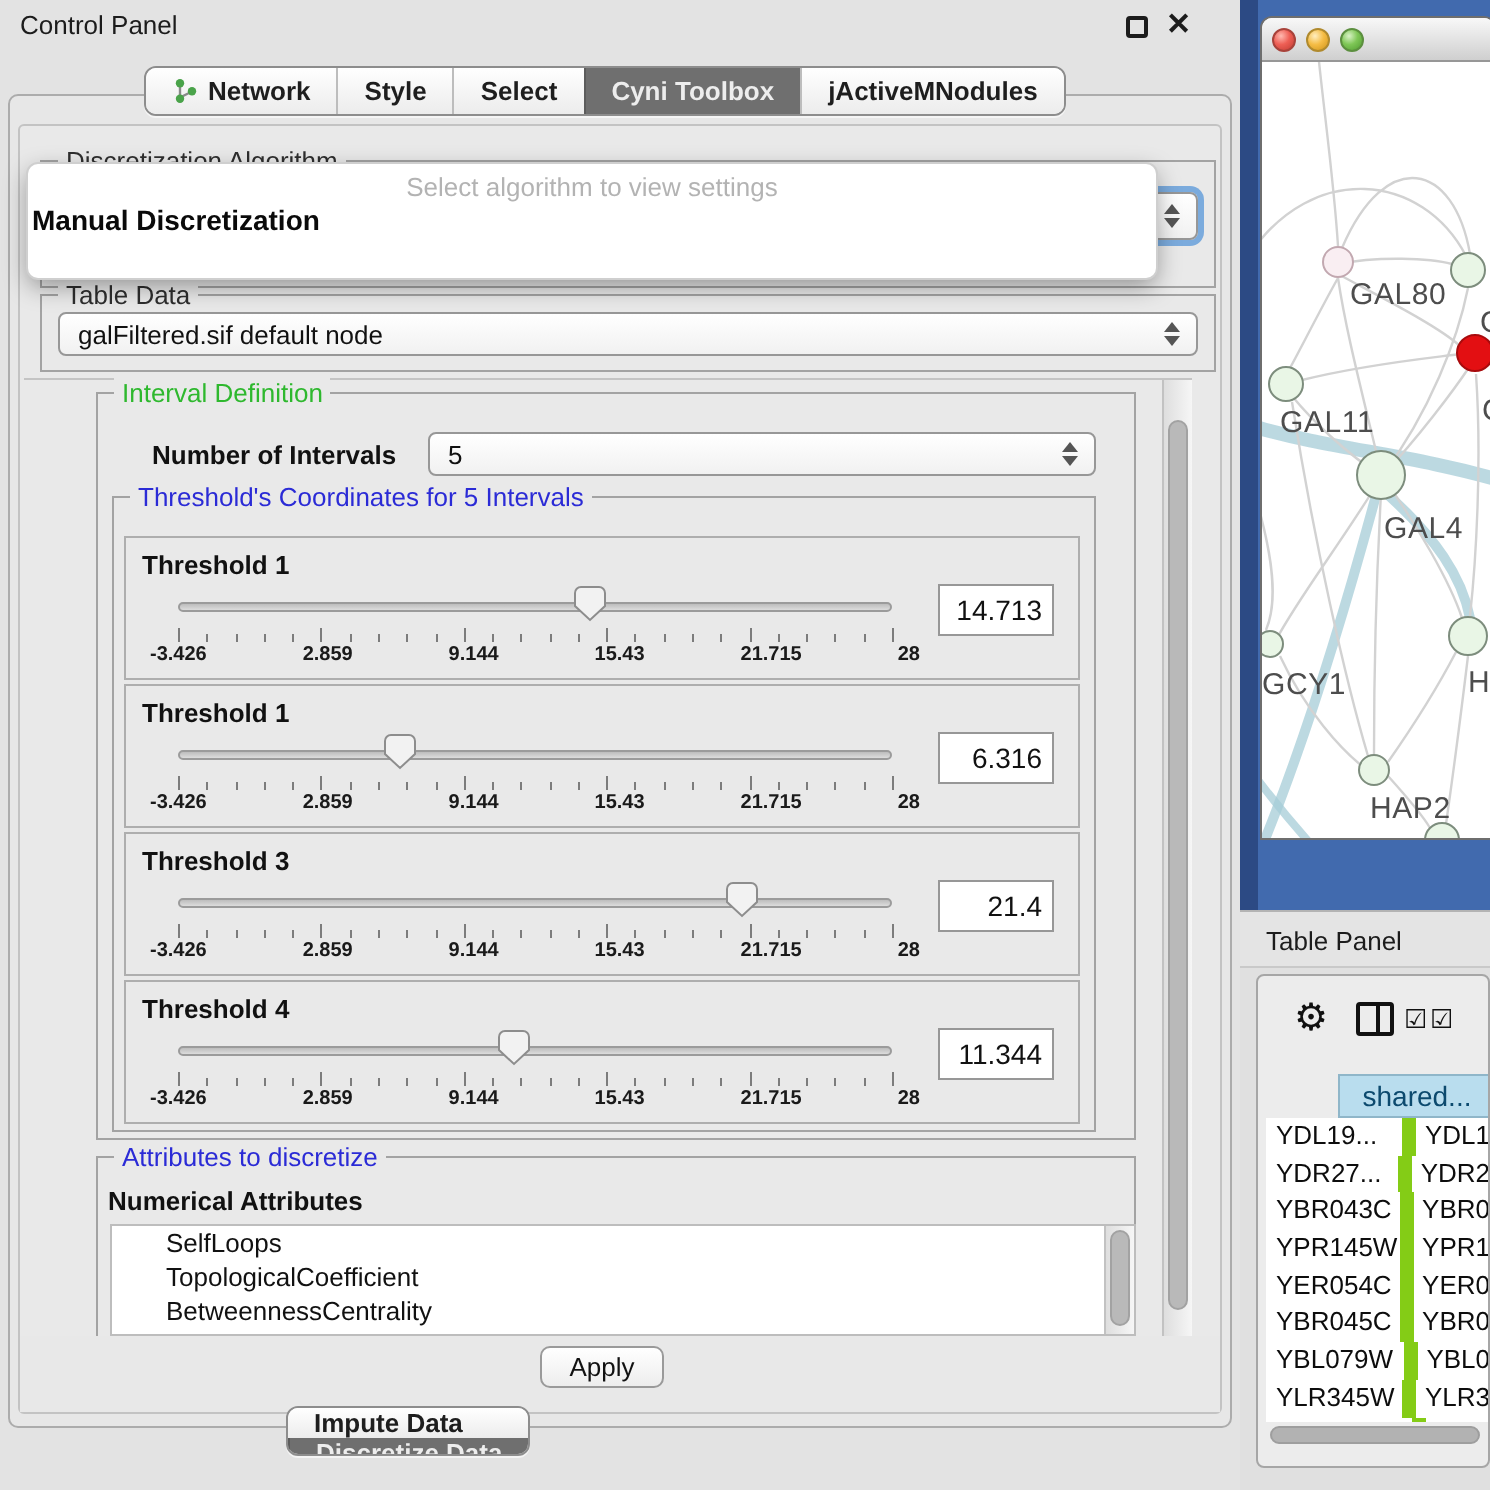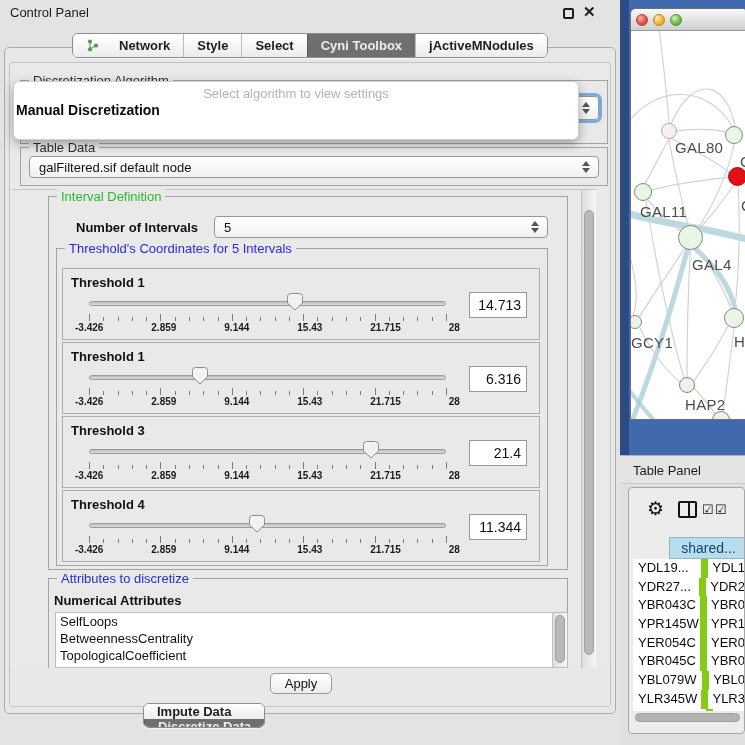--- a/index.html
+++ b/index.html
@@ -13,21 +13,21 @@
   .win-close { left:583px; top:3px; font-size:15px; font-weight:bold; color:#1c1c1c; }
 
   .outer-panel { left:4px; top:47px; width:612px; height:667px; background:#e7e7e7;
                  border:1px solid #acacac; border-radius:5px; }
   .inner-panel { left:9px; top:62px; width:602px; height:645px; background:#e9e9e9;
                  border:1px solid #c3c3c3; border-radius:3px; }
 
   
   .seg { display:flex; height:25px; border:1px solid #8d8d8d; border-radius:6px; overflow:hidden;
          background:#fdfdfd; z-index:20; box-shadow:0 1px 0 rgba(255,255,255,.6); }
-  .seg .tab { display:flex; align-items:center; gap:20px; padding:0 13px; font-size:13px; font-weight:bold;
+  .seg .tab { display:flex; align-items:center; gap:5px; padding:0 13px; font-size:13px; font-weight:bold;
               color:#1e1e1e; background:linear-gradient(#ffffff,#ececec); border-left:1px solid #bdbdbd; cursor:default; }
   .seg .tab:first-child { border-left:none; }
   .seg .tab.sel { background:#6f6f6f; color:#ededed; border-left-color:#5c5c5c; }
 
   .net-icon { width:13px; height:13px; display:inline-block; }
 
   
   .group { border:1px solid #a3a3a3; }
   .gtitle { position:absolute; top:-8px; left:8px; background:#e9e9e9; padding:0 4px;
             font-size:13px; line-height:15px; white-space:nowrap; }
@@ -66,21 +66,21 @@
   .ticks i { position:absolute; top:3px; width:1px; height:4px; background:#7c7c7c; }
   .ticks i.maj { top:0; height:7px; }
   .scale-row { position:absolute; left:12px; top:53px; width:385px; display:flex; justify-content:space-between;
                font-size:10px; font-weight:bold; color:#1a1a1a; }
   .valbox { position:absolute; left:406px; top:23px; width:58px; height:26px; background:#fff;
             border:1px solid #979797; font-size:14px; color:#111; text-align:right;
             line-height:24px; padding-right:5px; }
 
   
   .listbox { left:55px; top:612px; width:513px; height:56px; background:#fff; border:1px solid #bdbdbd; overflow:hidden; }
-  .listbox .item { font-size:13px; color:#111; line-height:17px; padding-left:4px; white-space:nowrap; }
+  .listbox .item { font-size:13px; color:#111; line-height:17px; padding-left:27px; white-space:nowrap; }
 
   .apply-btn { left:270px; top:673px; width:62px; height:21px; background:linear-gradient(#ffffff,#ededed);
                border:1px solid #9a9a9a; border-radius:5px; font-size:13px; color:#111;
                text-align:center; line-height:19px; }
 
   
   .right-bg { left:620px; top:0; width:125px; height:455px;
               background:linear-gradient(to right,#2c4a84 0px,#2c4a84 9px,#416aae 9px); }
   .right-bottom { left:620px; top:455px; width:125px; height:290px; background:#e0e0e0; }
 
@@ -393,22 +393,22 @@
     </div>
   <div class="valbox">11.344</div>
 </div>
 
 <div class="abs group" style="left:48px; top:578px; width:520px; height:92px;">
   <span class="gtitle t-blue">Attributes to discretize</span>
 </div>
 <div class="abs" style="left:54px; top:593px; font-size:13px; font-weight:bold; color:#111;">Numerical Attributes</div>
 <div class="abs listbox">
   <div class="item">SelfLoops</div>
+  <div class="item">TopologicalCoefficient</div>
   <div class="item">BetweennessCentrality</div>
-  <div class="item">TopologicalCoefficient</div>
 </div>
 <div class="abs v-track" style="left:552px; top:613px; width:15px; height:54px;">
   <div class="sb-thumb" style="position:absolute; left:2px; top:2px; width:10px; height:48px;"></div>
 </div>
 
 <div class="abs" style="left:10px; top:668px; width:600px; height:38px; background:#e8e8e8;"></div>
 <div class="abs apply-btn">Apply</div>
 
 <div class="abs seg" style="left:143px; top:703px;flex-direction:column;">
   <div class="tab">

